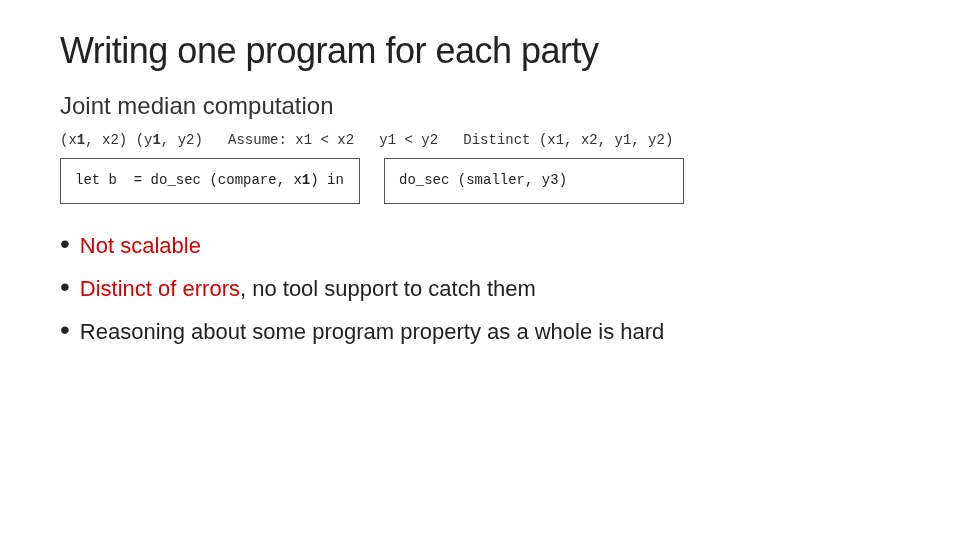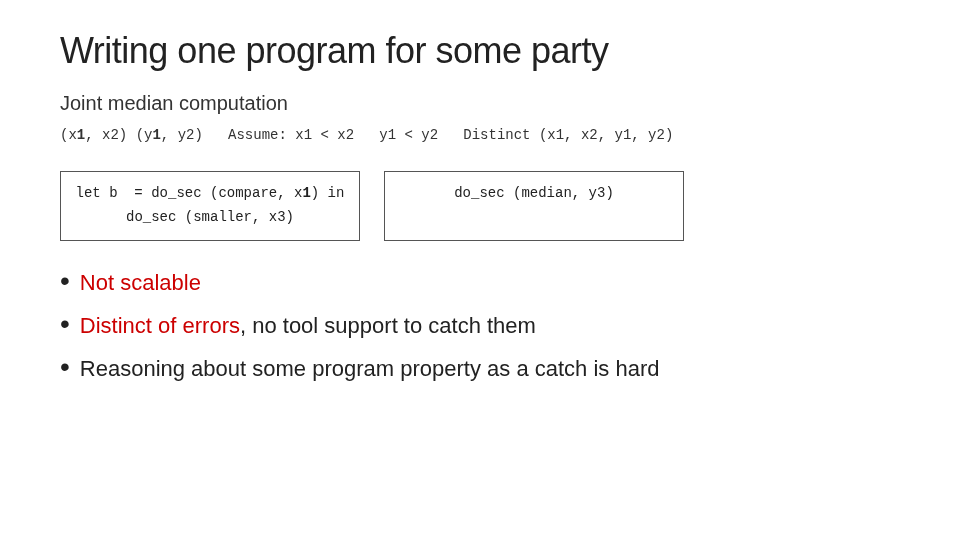--- a/index.html
+++ b/index.html
@@ -26,55 +26,54 @@
 
     .slide-title {
       font-size: 36px;
       font-weight: 400;
       color: #222222;
       margin-bottom: 20px;
       letter-spacing: -0.5px;
     }
 
     .section-label {
-      font-size: 20px;
+      font-size: 24px;
       font-weight: 400;
       color: #333333;
       margin-bottom: 12px;
     }
 
     .assumptions-row {
       font-family: 'Courier New', Courier, monospace;
       font-size: 14px;
       color: #333333;
-      margin-bottom: 28px;
+      margin-bottom: 10px;
       display: flex;
       align-items: center;
       gap: 0;
     }
 
     .assumptions-row .bold-mono {
       font-weight: 700;
     }
 
     .code-boxes-row {
       display: flex;
       gap: 24px;
       margin-bottom: 22px;
     }
 
     .code-box {
       border: 1.5px solid #555555;
-      padding: 10px 4px;
+      padding: 10px 14px;
       font-family: 'Courier New', Courier, monospace;
       font-size: 14px;
       color: #222222;
       line-height: 1.7;
       min-width: 300px;
-      text-align: center;
     }
 
     .code-box .bold-mono {
       font-weight: 700;
     }
 
     .bullets {
       display: flex;
       flex-direction: column;
       gap: 14px;
@@ -103,44 +102,41 @@
 
     .red-text {
       color: #cc0000;
     }
   </style>
 </head>
 <body>
 
 <div class="slide">
 
-  <h1 class="slide-title">Writing one program for some party</h1>
+  <h1 class="slide-title">Writing one program for each party</h1>
 
   <div class="section-label">Joint median computation</div>
 
   <div class="assumptions-row">
     <span>
       (x<span class="bold-mono">1</span>, x2) (y<span class="bold-mono">1</span>, y2)&nbsp;&nbsp;&nbsp;Assume: x1 &lt; x2&nbsp;&nbsp; y1 &lt; y2&nbsp;&nbsp;&nbsp;Distinct (x1, x2, y1, y2)
     </span>
   </div>
 
   <div class="code-boxes-row">
 
     <div class="code-box">
       <div>
         let b&nbsp; = do_sec (compare, x<span class="bold-mono">1</span>) in
       </div>
-      <div>
-        do_sec (smaller, x3)
-      </div>
     </div>
 
     <div class="code-box">
       <div>
-        do_sec (median, y3)
+        do_sec (smaller, y3)
       </div>
     </div>
 
   </div>
 
   <div class="bullets">
 
     <div class="bullet-item">
       <span class="bullet-dot">•</span>
       <span class="bullet-text">
@@ -151,19 +147,19 @@
     <div class="bullet-item">
       <span class="bullet-dot">•</span>
       <span class="bullet-text">
         <span class="red-text">Distinct of errors</span><span>, no tool support to catch them</span>
       </span>
     </div>
 
     <div class="bullet-item">
       <span class="bullet-dot">•</span>
       <span class="bullet-text">
-        Reasoning about some program property as a catch is hard
+        Reasoning about some program property as a whole is hard
       </span>
     </div>
 
   </div>
 
 </div>
 
 </body></html>

